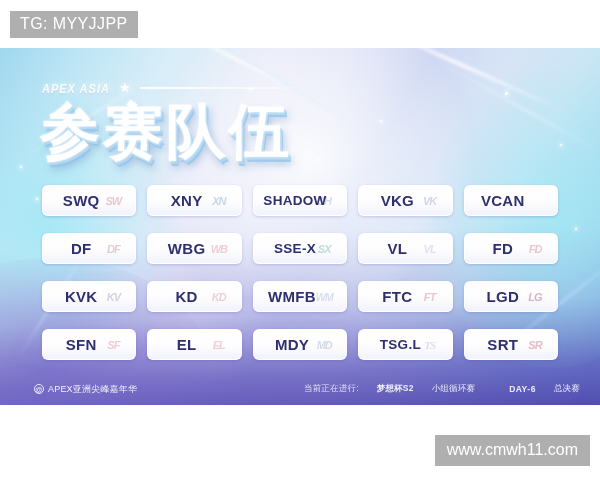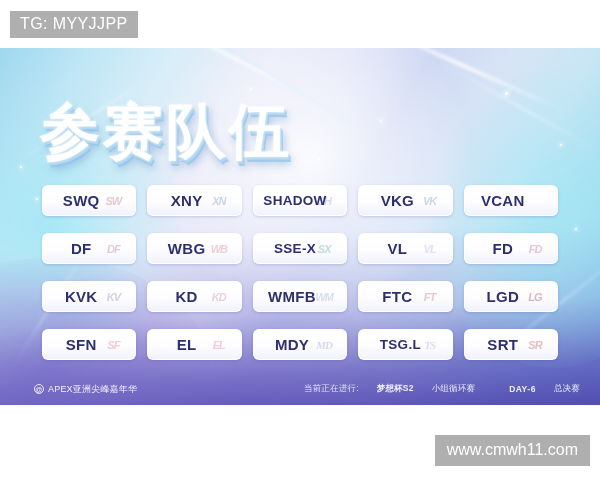--- a/index.html
+++ b/index.html
@@ -344,20 +344,25 @@
     <div class="spark" style="left:128px; top:96px;  width:3px; height:3px;"></div>
     <div class="spark" style="left:250px; top:40px;  width:2px; height:2px;"></div>
     <div class="spark" style="left:380px; top:72px;  width:2px; height:2px;"></div>
     <div class="spark" style="left:505px; top:44px;  width:3px; height:3px;"></div>
     <div class="spark" style="left:560px; top:96px;  width:2px; height:2px;"></div>
     <div class="spark" style="left:36px;  top:150px; width:2px; height:2px;"></div>
     <div class="spark" style="left:575px; top:180px; width:2px; height:2px;"></div>
     <div class="spark" style="left:20px;  top:118px; width:2px; height:2px;"></div>
     <div class="spark" style="left:318px; top:110px; width:2px; height:2px;"></div>
 
+    <div class="eyebrow">
+      <span class="eyebrow-text">APEX ASIA</span>
+      <span class="eyebrow-star">★</span>
+      <span class="eyebrow-rule"></span>
+    </div>
 
     <div class="title">参赛队伍</div>
 
     <div class="teams" id="teams-grid">
         <div class="team">
           <span class="team-logo" style="color: rgb(216, 154, 166);">SW</span>
           <span class="team-name">SWQ</span>
         </div>
         <div class="team">
           <span class="team-logo" style="color: rgb(159, 180, 201);">XN</span>
@@ -417,21 +422,21 @@
         </div>
         <div class="team">
           <span class="team-logo" style="color: rgb(220, 168, 174);">SF</span>
           <span class="team-name">SFN</span>
         </div>
         <div class="team">
           <span class="team-logo" style="color: rgb(232, 170, 180);">EL</span>
           <span class="team-name">EL</span>
         </div>
         <div class="team">
-          <span class="team-logo" style="color: rgb(180, 190, 210); font-family: Liberation Serif, serif;">MD</span>
+          <span class="team-logo" style="color: rgb(180, 190, 210);">MD</span>
           <span class="team-name">MDY</span>
         </div>
         <div class="team">
           <span class="team-logo" style="color: rgb(188, 200, 222); font-family: Liberation Serif, serif;">TS</span>
           <span class="team-name long">TSG.L</span>
         </div>
         <div class="team">
           <span class="team-logo" style="color: rgb(208, 138, 148);">SR</span>
           <span class="team-name">SRT</span>
         </div>

